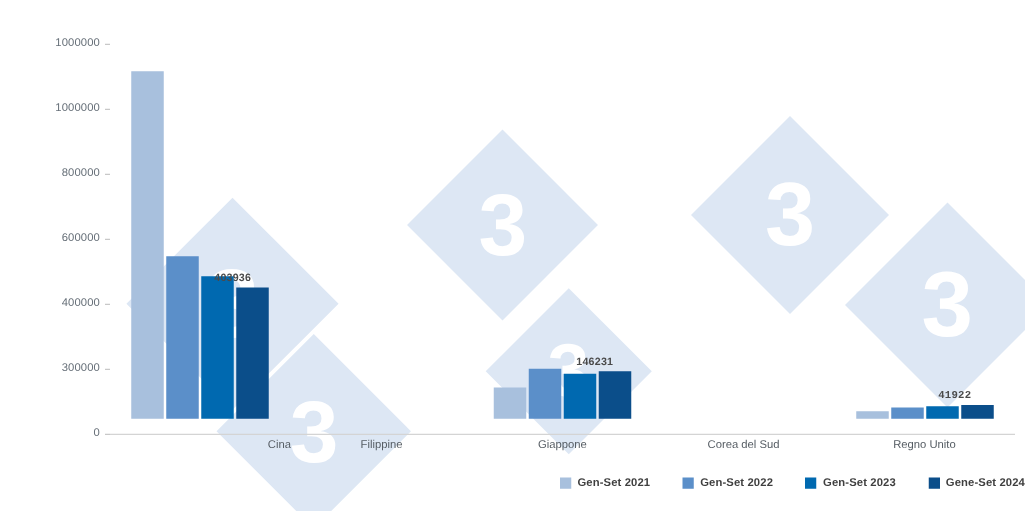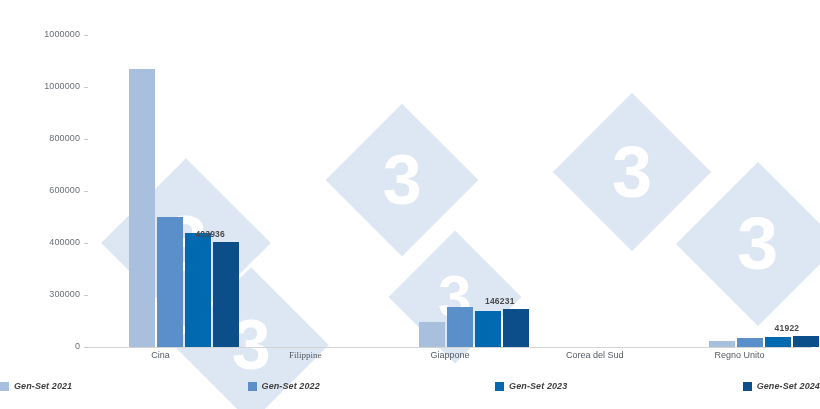--- a/index.html
+++ b/index.html
@@ -51,42 +51,41 @@
     position:absolute;width:4px;height:1px;background:#c8c8c8;
   }
   .bar{
     position:absolute;
     bottom:0;
   }
   .bars-layer{
     position:absolute;left:88px;top:35px;right:8px;height:312px;
   }
   .group{
-    position:absolute;bottom:0;height:312px;margin-left:24px;
+    position:absolute;bottom:12px;height:312px;
   }
   .dl{
     position:absolute;
     font-size:8.5px;font-weight:bold;color:#4a4a4a;
     white-space:nowrap;
     letter-spacing:0.2px;
   }
   .cat-label{
     position:absolute;
     font-size:9px;color:#555c63;
     text-align:center;
     top:350px;
     white-space:nowrap;
   }
   
   #legend{
     position:absolute;z-index:3;
     left:0;right:0;top:381px;
-    display:flex;justify-content:space-between;align-items:center;
-    gap:8px;
-    font-style:italic;
+    display:flex;justify-content:flex-end;align-items:center;
+    gap:26px;
   }
   .legend-item{display:flex;align-items:center;gap:5px;}
   .legend-swatch{width:9px;height:9px;display:inline-block;}
   .legend-text{font-size:9px;color:#3f3f3f;font-weight:bold;letter-spacing:0.1px;}
 </style>
 </head>
 <body>
 
 <div id="chart-root">
 
@@ -136,32 +135,32 @@
           <div class="bar" title="Gene-Set 2024 – Cina: 403936" style="left: 84px; width: 26px; height: 105.023px; background: rgb(11, 78, 138);"></div>
           <div class="dl" style="left: 66px; bottom: 108.023px;">403936</div>
         </div>
         <div class="group" style="left: 307px; width: 110px;">
           <div class="bar" title="Gen-Set 2021 – Giappone: 98000" style="left: 0px; width: 26px; height: 25.48px; background: rgb(168, 192, 221);"></div>
           <div class="bar" title="Gen-Set 2022 – Giappone: 152000" style="left: 28px; width: 26px; height: 39.52px; background: rgb(91, 143, 201);"></div>
           <div class="bar" title="Gen-Set 2023 – Giappone: 137000" style="left: 56px; width: 26px; height: 35.62px; background: rgb(0, 105, 176);"></div>
           <div class="bar" title="Gene-Set 2024 – Giappone: 146231" style="left: 84px; width: 26px; height: 38.0201px; background: rgb(11, 78, 138);"></div>
           <div class="dl" style="left: 66px; bottom: 41.0201px;">146231</div>
         </div>
-        <div class="group" style="left: 596.6px; width: 110px;">
+        <div class="group" style="left: 596.6px; width: 110px; font-family: Liberation Mono, monospace;">
           <div class="bar" title="Gen-Set 2021 – Regno Unito: 25000" style="left: 0px; width: 26px; height: 6.5px; background: rgb(168, 192, 221);"></div>
           <div class="bar" title="Gen-Set 2022 – Regno Unito: 34000" style="left: 28px; width: 26px; height: 8.84px; background: rgb(91, 143, 201);"></div>
           <div class="bar" title="Gen-Set 2023 – Regno Unito: 38000" style="left: 56px; width: 26px; height: 9.88px; background: rgb(0, 105, 176);"></div>
           <div class="bar" title="Gene-Set 2024 – Regno Unito: 41922" style="left: 84px; width: 26px; height: 10.8997px; background: rgb(11, 78, 138);"></div>
           <div class="dl" style="left: 66px; bottom: 13.8997px;">41922</div>
         </div>
       </div>
     <div class="gridline-base" style="top:347px;"></div>
     <div id="cats">
-        <div class="cat-label" style="left: 88px; width: 144.8px;">Cina</div>
-        <div class="cat-label" style="left: 232.8px; width: 144.8px; font-family: Liberation Serif, serif;">Filippine</div>
+        <div class="cat-label" style="left: 88px; width: 144.8px; text-align: right;">Cina</div>
+        <div class="cat-label" style="left: 232.8px; width: 144.8px;">Filippine</div>
         <div class="cat-label" style="left: 377.6px; width: 144.8px;">Giappone</div>
         <div class="cat-label" style="left: 522.4px; width: 144.8px;">Corea del Sud</div>
         <div class="cat-label" style="left: 667.2px; width: 144.8px;">Regno Unito</div>
       </div>
   </div>
 
   <div id="legend">
       <div class="legend-item">
         <span class="legend-swatch" style="background: rgb(168, 192, 221);"></span>
         <span class="legend-text">Gen-Set 2021</span>

